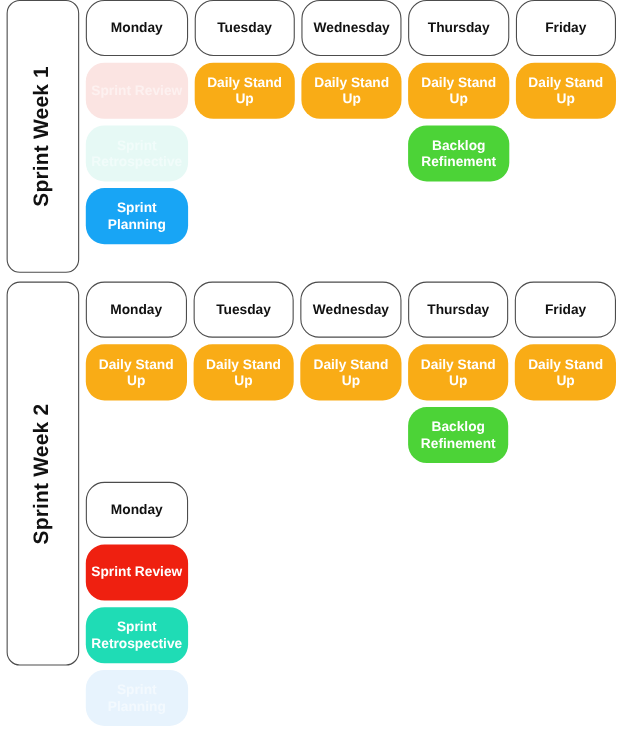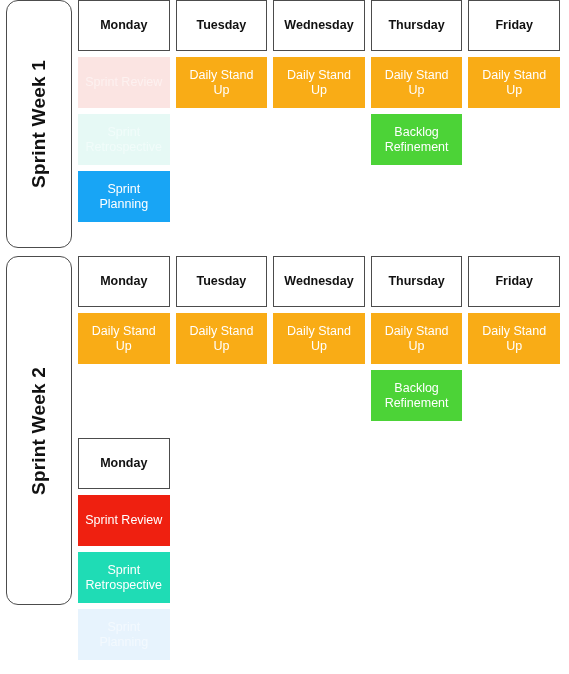--- a/index.html
+++ b/index.html
@@ -75,21 +75,21 @@
   }
 
   .day-col {
     display: flex;
     flex-direction: column;
     row-gap: 6px;
   }
 
   
   .card {
-    border-radius: 0;
+    border-radius: 17px;
     box-sizing: border-box;
     display: flex;
     align-items: center;
     justify-content: center;
     text-align: center;
     line-height: 1.18;
     padding: 4px 5px;
   }
 
   .card.header {
@@ -98,21 +98,21 @@
     border: 1.4px solid #4c4c4c;
     color: #111111;
     font-size: 12.5px;
     font-weight: bold;
   }
 
   .card.event {
     height: 51px;
     color: #ffffff;
     font-size: 12.5px;
-    font-weight: normal;
+    font-weight: bold;
     border: none;
     text-align: center;
   }
 
   .label-2line { white-space: pre-line; }
 </style>
 </head>
 <body>
 
 <div class="board">

